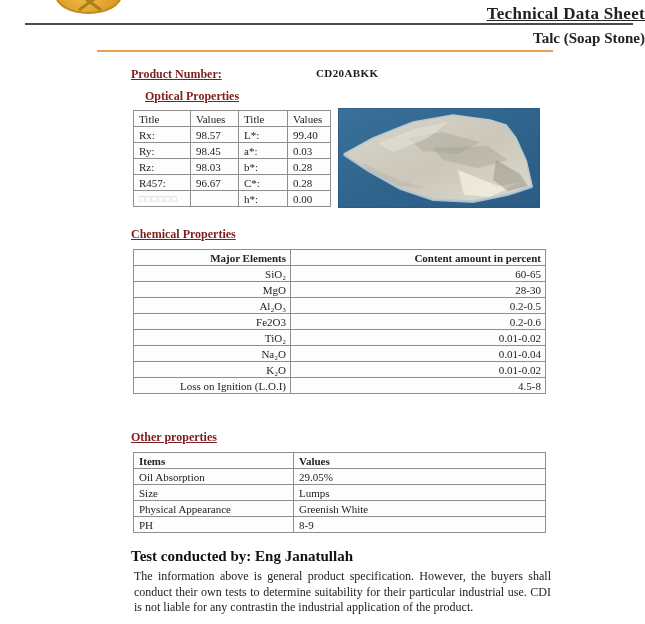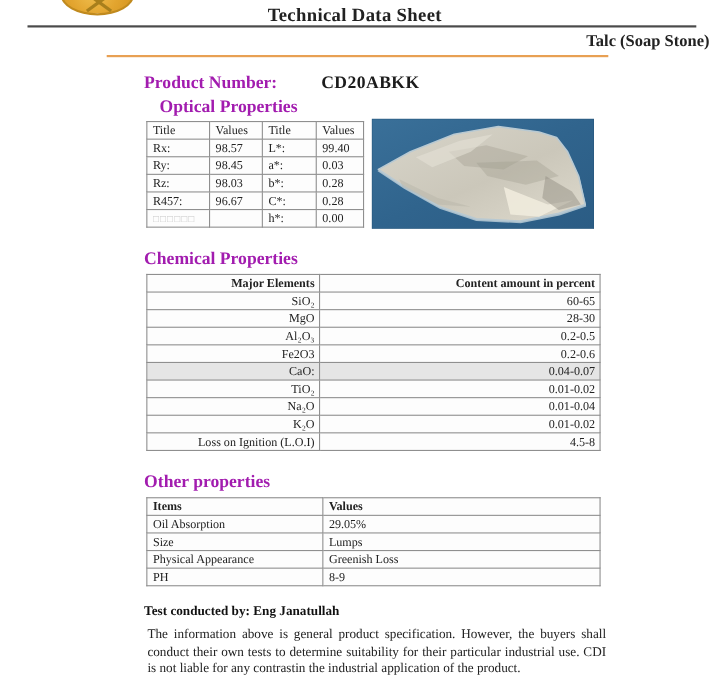--- a/index.html
+++ b/index.html
@@ -19,44 +19,44 @@
     width:67px; height:38px;
     border-radius:50%;
     background:radial-gradient(circle at 45% 40%, #f1c253 0%, #e3a52f 55%, #d3941f 100%);
     border:2px solid #c08a1e;
   }
   .logo svg { position:absolute; left:18px; top:14px; }
 
   
   .doc-title {
     position:absolute; top:4px; left:0; width:100%;
-    text-align:center; font-size:17px; font-weight:bold;
-    letter-spacing:.3px; color:#222;
+    text-align:right; font-size:17px; font-weight:bold;
+    text-decoration:underline; letter-spacing:.3px; color:#222;
   }
   .title-rule {
     position:absolute; top:23px; left:25px; width:608px; height:2px;
     background:#4a4a4a;
   }
   .doc-subtitle {
     position:absolute; top:30px; left:0; width:100%;
     text-align:right; font-size:15px; font-weight:bold; color:#222;
   }
   .accent-rule {
     position:absolute; top:50px; left:97px; width:456px; height:2px;
     background:#e8a053;
   }
 
   
   .label-bold {
-    font-size:16px; font-weight:bold; color:#a21caf;
+    font-size:12px; font-weight:bold; text-decoration:underline; color:#7f1d1d;
   }
   .product-label { position:absolute; top:67px; left:131px; }
   .product-value {
-    position:absolute; top:67px; left:292px;
-    font-size:16px; font-weight:bold; letter-spacing:.4px;
+    position:absolute; top:67px; left:316px;
+    font-size:11px; font-weight:bold; letter-spacing:.4px;
   }
   .h-optical  { position:absolute; top:89px;  left:145px; }
   .h-chemical { position:absolute; top:227px; left:131px; }
   .h-other    { position:absolute; top:430px; left:131px; }
 
   
   table { border-collapse:collapse; table-layout:fixed; }
   td {
     border:1px solid #8f8f8f;
     font-size:11px; line-height:12px;
@@ -87,21 +87,21 @@
   td.th { font-weight:bold; }
 
   
   .photo {
     position:absolute; top:108px; left:338px; width:202px; height:100px;
   }
 
   
   .test-by {
     position:absolute; top:548px; left:131px;
-    font-size:12px; font-weight:bold; color:#111;
+    font-size:15px; font-weight:bold; color:#111;
   }
   .disclaimer {
     position:absolute; top:569px; left:134px; width:417px;
     font-size:12px; line-height:15.5px; text-align:justify; color:#222;
   }
 </style>
 </head>
 <body>
 
 <div id="page">
@@ -215,24 +215,20 @@
       <td>28-30</td>
     </tr>
     <tr>
       <td>Al₂O₃</td>
       <td>0.2-0.5</td>
     </tr>
     <tr>
       <td>Fe2O3</td>
       <td>0.2-0.6</td>
     </tr>
-    <tr class="hl">
-      <td>CaO:</td>
-      <td>0.04-0.07</td>
-    </tr>
     <tr>
       <td>TiO₂</td>
       <td>0.01-0.02</td>
     </tr>
     <tr>
       <td>Na₂O</td>
       <td>0.01-0.04</td>
     </tr>
     <tr>
       <td>K₂O</td>
@@ -260,21 +256,21 @@
     <tr>
       <td>Oil Absorption</td>
       <td>29.05%</td>
     </tr>
     <tr>
       <td>Size</td>
       <td>Lumps</td>
     </tr>
     <tr>
       <td>Physical Appearance</td>
-      <td>Greenish Loss</td>
+      <td>Greenish White</td>
     </tr>
     <tr>
       <td>PH</td>
       <td>8-9</td>
     </tr>
   </tbody>
     </table>
 
   <div class="test-by">Test conducted by: Eng Janatullah</div>
   <div class="disclaimer">The information above is general product specification. However, the buyers shall conduct their own tests to determine suitability for their particular industrial use. CDI is not liable for any contrastin the industrial application of the product.</div>

